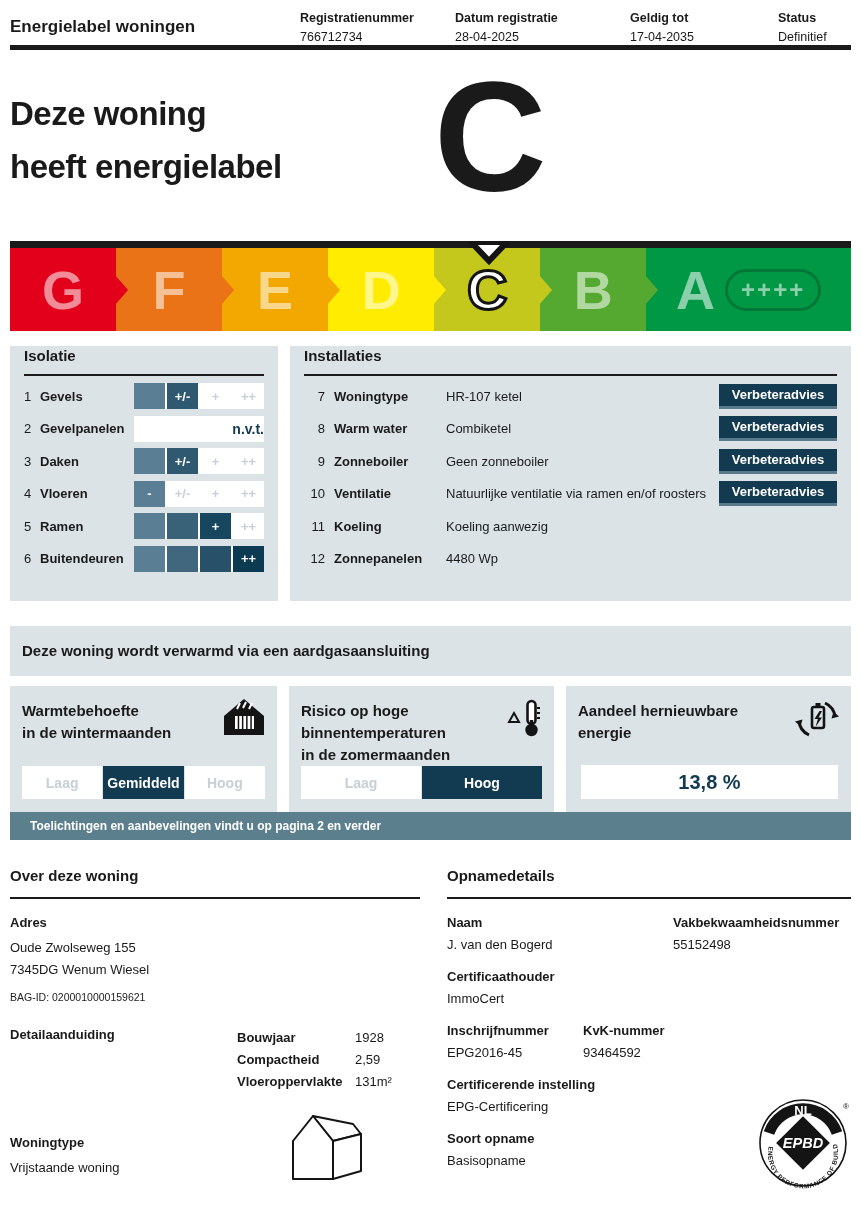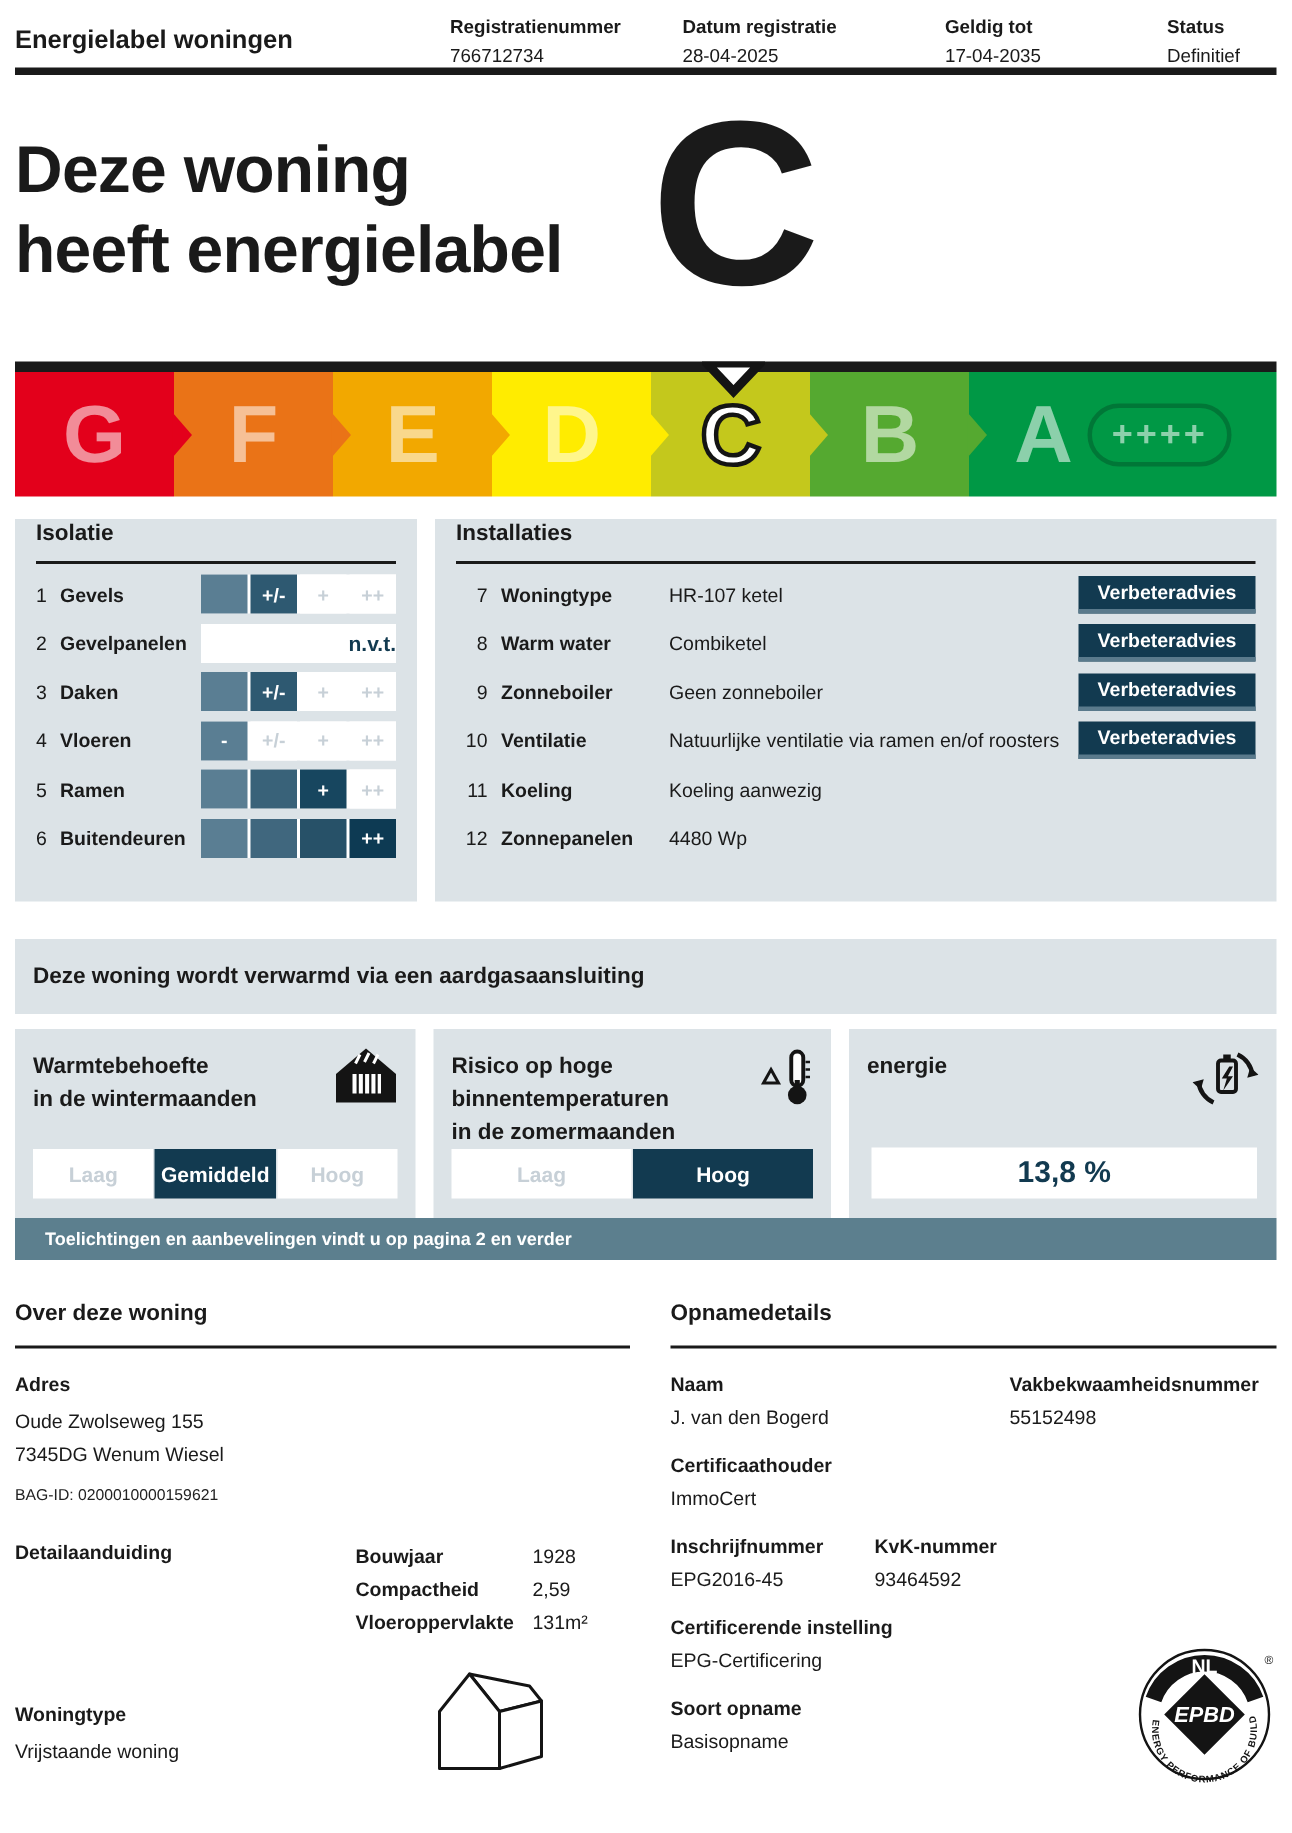--- a/index.html
+++ b/index.html
@@ -9,21 +9,21 @@
 
   
   .header { display:flex; align-items:flex-start; padding-top:9px; height:50px; border-bottom:5px solid #1a1a1a; }
   .header .doc-title { width:290px; font-size:17px; font-weight:bold; padding-top:8px; }
   .hfield { font-size:12.5px; line-height:1.5; }
   .hfield .hlabel { font-weight:bold; display:block; }
   .hf1 { width:155px; } .hf2 { width:175px; } .hf3 { width:148px; } .hf4 { flex:1; }
 
   
   .hero { position:relative; height:181px; padding-top:37px; }
-  .hero h1 { font-size:44px; line-height:53px; font-weight:bold; letter-spacing:-0.5px; }
+  .hero h1 { font-size:33px; line-height:53px; font-weight:bold; letter-spacing:-0.5px; }
   .hero-grade { position:absolute; left:424px; top:8px; font-size:156px; line-height:1; font-weight:bold; }
 
   
   .scale { margin-top:10px; position:relative; }
   .scale-top { height:7px; background:#1a1a1a; }
   .scale-marker { position:absolute; left:56.9%; top:0; transform:translateX(-50%); z-index:6; }
   .scale-row { display:flex; height:83px; }
   .seg { position:relative; display:flex; align-items:center; justify-content:center; gap:10px; }
   .seg-arrow { position:absolute; right:-12px; top:50%; transform:translateY(-50%); width:0; height:0;
                border-top:15px solid transparent; border-bottom:15px solid transparent; border-left:13px solid; z-index:2; }
@@ -306,20 +306,21 @@
         <line x1="27.5" y1="22" x2="27.5" y2="31" stroke="#141414" stroke-width="3.4"></line>
         <path d="M33,10 h3 M33,15 h3 M33,20 h3" stroke="#141414" stroke-width="1.8"></path>
       </svg>
       <div class="opts" id="opts-1">
           <span class="opt">Laag</span>
           <span class="opt sel">Hoog</span>
         </div>
     </div>
 
     <div class="ind panel-bg ind3">
+      <div class="t-line">Aandeel hernieuwbare</div>
       <div class="t-line">energie</div>
       <svg class="ind-icon" width="44" height="42" viewBox="0 0 44 42">
         <rect x="17" y="9" width="12" height="21" rx="2" fill="none" stroke="#141414" stroke-width="2.6"></rect>
         <rect x="20.5" y="5" width="5" height="4" fill="#141414"></rect>
         <path d="M24.5,13 l-5,8 h3.4 l-2.4,8 l6.5,-9.5 h-3.4 l3.4,-6.5 z" fill="#141414"></path>
         <path d="M30,5 A 17,17 0 0 1 40,19" stroke="#141414" stroke-width="3" fill="none"></path>
         <polygon points="36.5,20.5 44,18.5 38.5,13.5" fill="#141414"></polygon>
         <path d="M14,37 A 17,17 0 0 1 4,23" stroke="#141414" stroke-width="3" fill="none"></path>
         <polygon points="7.5,21.5 0,23.5 5.5,28.5" fill="#141414"></polygon>
       </svg>

